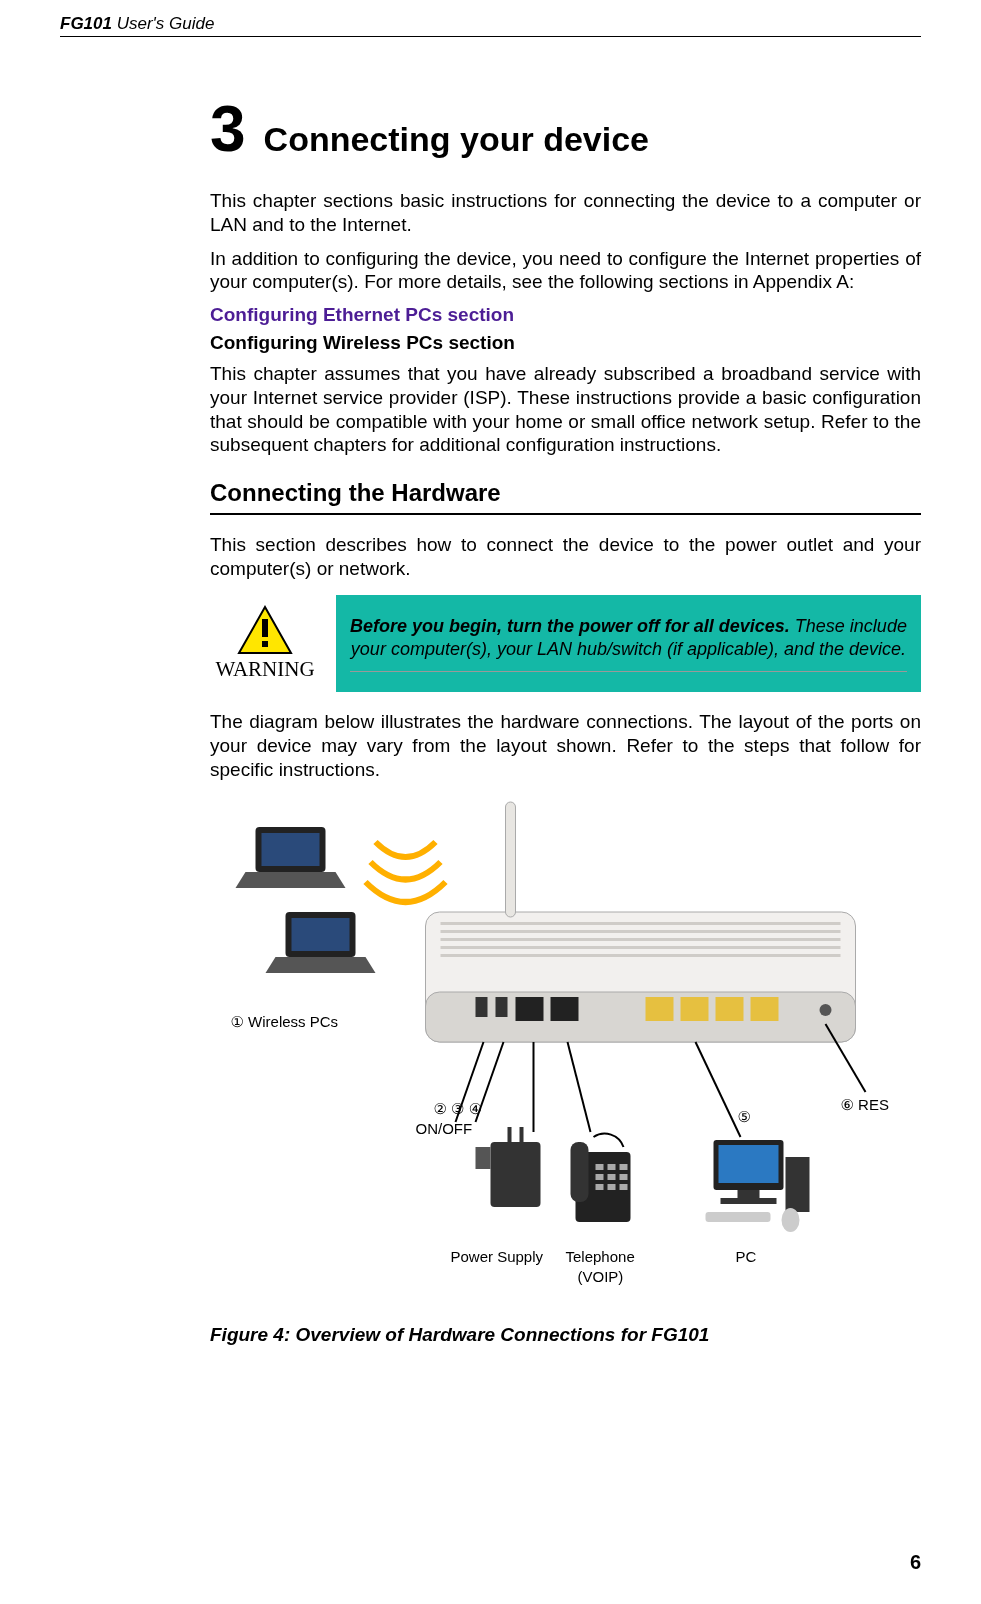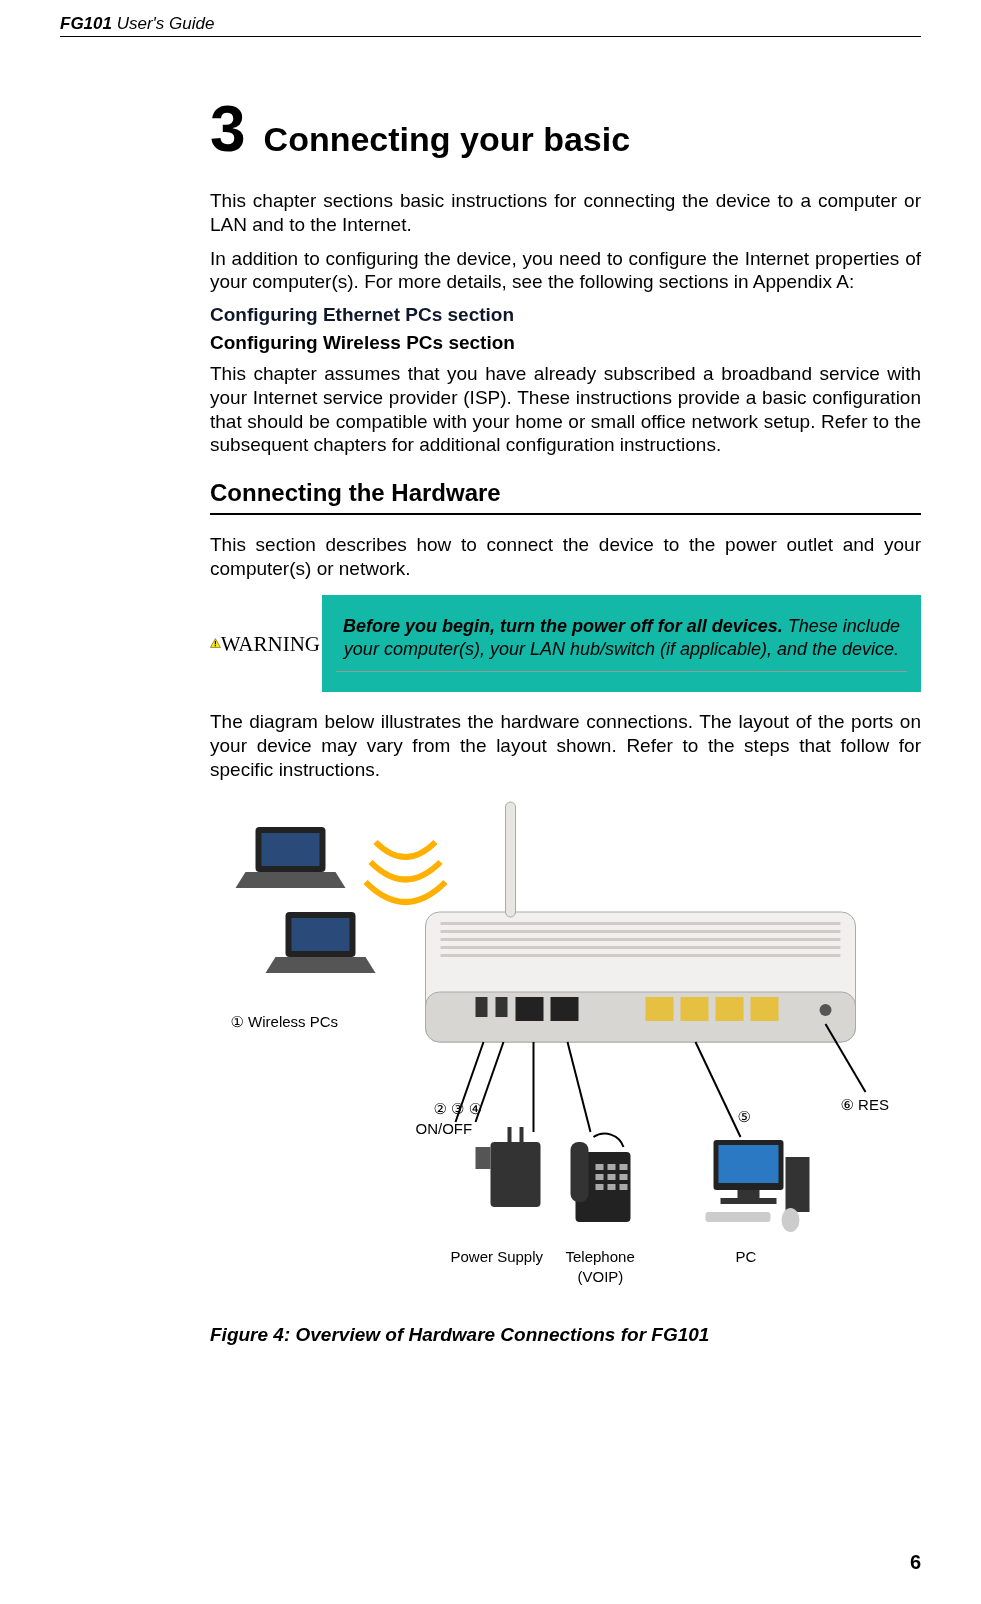--- a/index.html
+++ b/index.html
@@ -48,21 +48,21 @@
     font-weight: bold;
     font-family: Arial, sans-serif;
   }
   p.body {
     font-size: 19px;
     line-height: 1.25;
     margin: 0 0 10px 0;
     text-align: justify;
   }
   .bold-red {
-    color: #0f172a;
+    color: #4c1d95;
     font-weight: bold;
     font-size: 19px;
     margin: 4px 0 6px 0;
   }
   .bold-black {
     font-weight: bold;
     font-size: 19px;
     margin: 0 0 8px 0;
   }
   .section-heading {
@@ -75,24 +75,24 @@
     margin-bottom: 18px;
   }
   .warning-row {
     display: flex;
     align-items: stretch;
     margin: 14px 0 18px 0;
   }
   .warning-left {
     width: 110px;
     display: flex;
-    flex-direction: row;
+    flex-direction: column;
     align-items: center;
     justify-content: center;
-    padding-right: 2px;
+    padding-right: 16px;
   }
   .warning-left svg { display:block; }
   .warning-label {
     font-family: "Times New Roman", serif;
     font-size: 21px;
     margin-top: 2px;
   }
   .warning-box {
     flex: 1;
     background: #14b8a6;
@@ -142,21 +142,21 @@
   <div class="header">
     <span>
       <span class="bold">FG101</span><span> User's Guide</span>
     </span>
   </div>
 
   <div class="content">
 
     <div class="chapter-line">
       <span class="chapter-num">3</span>
-      <span class="chapter-title">Connecting your basic</span>
+      <span class="chapter-title">Connecting your device</span>
     </div>
 
     <p class="body">This chapter sections basic instructions for connecting the device to a computer or LAN and to the Internet.</p>
     <p class="body">In addition to configuring the device, you need to configure the Internet properties of your computer(s). For more details, see the following sections in Appendix A:</p>
     <div class="bold-red">Configuring Ethernet PCs section</div>
     <div class="bold-black">Configuring Wireless PCs section</div>
     <p class="body">This chapter assumes that you have already subscribed a broadband service with your Internet service provider (ISP). These instructions provide a basic configuration that should be compatible with your home or small office network setup. Refer to the subsequent chapters for additional configuration instructions.</p>
 
     <div class="section-heading">Connecting the Hardware</div>
 

